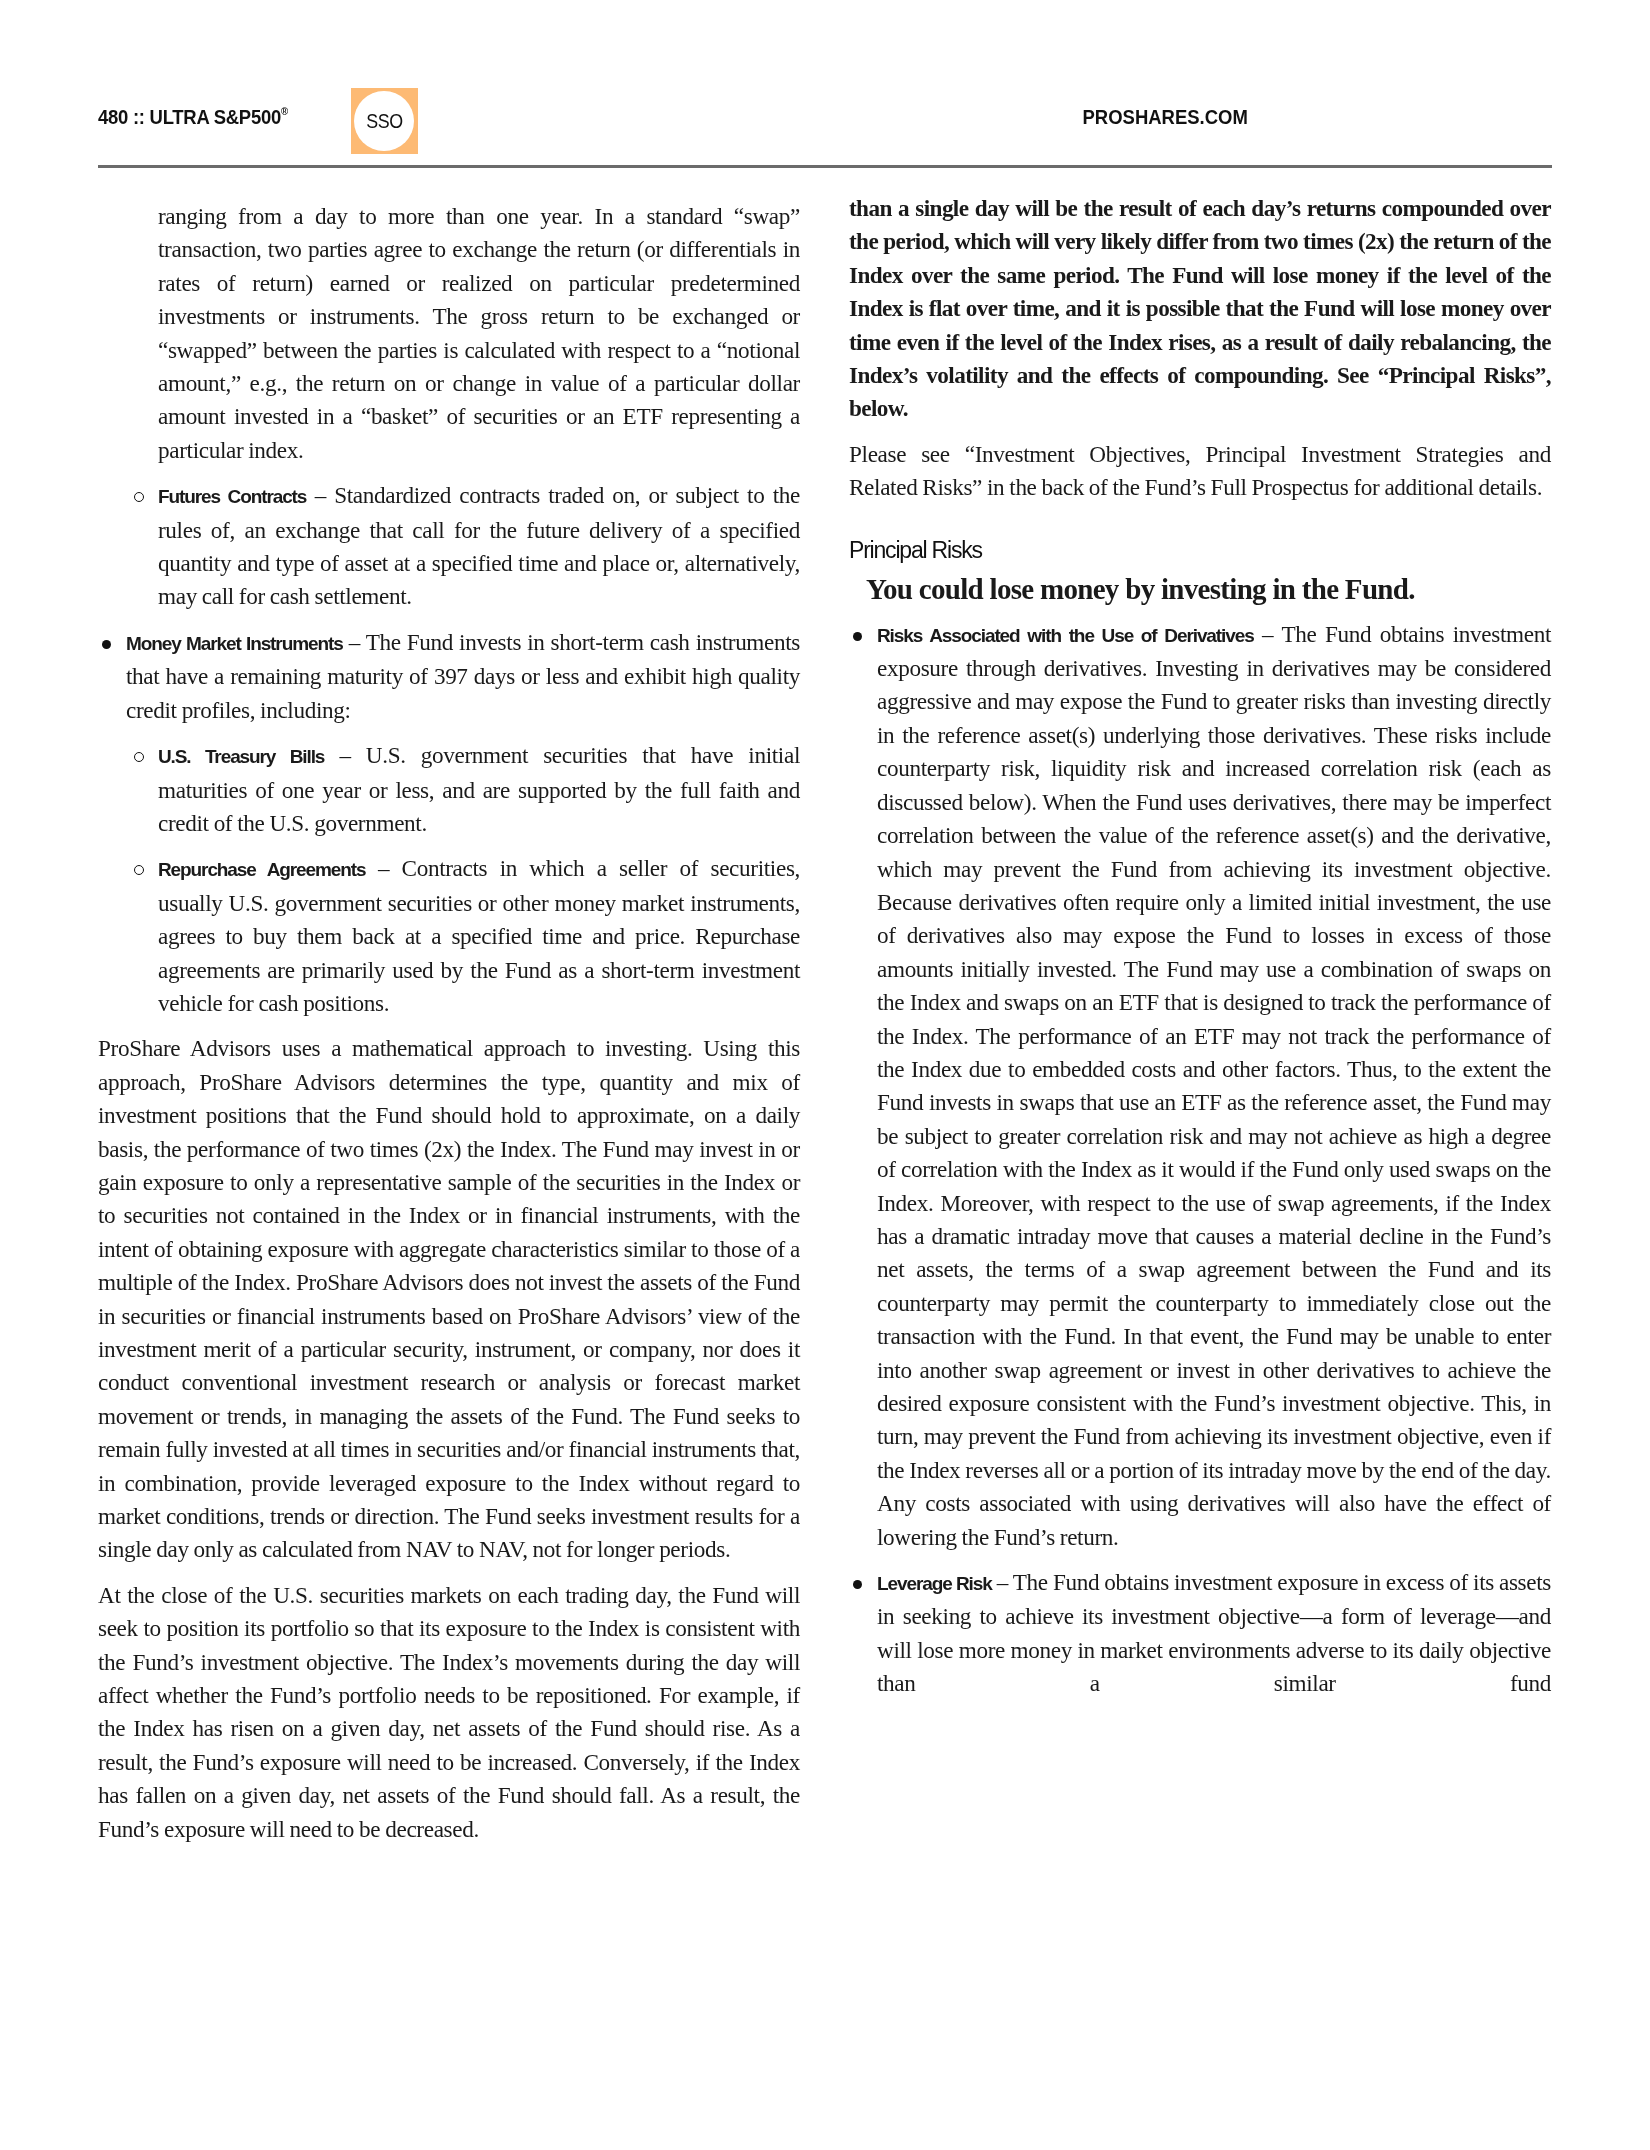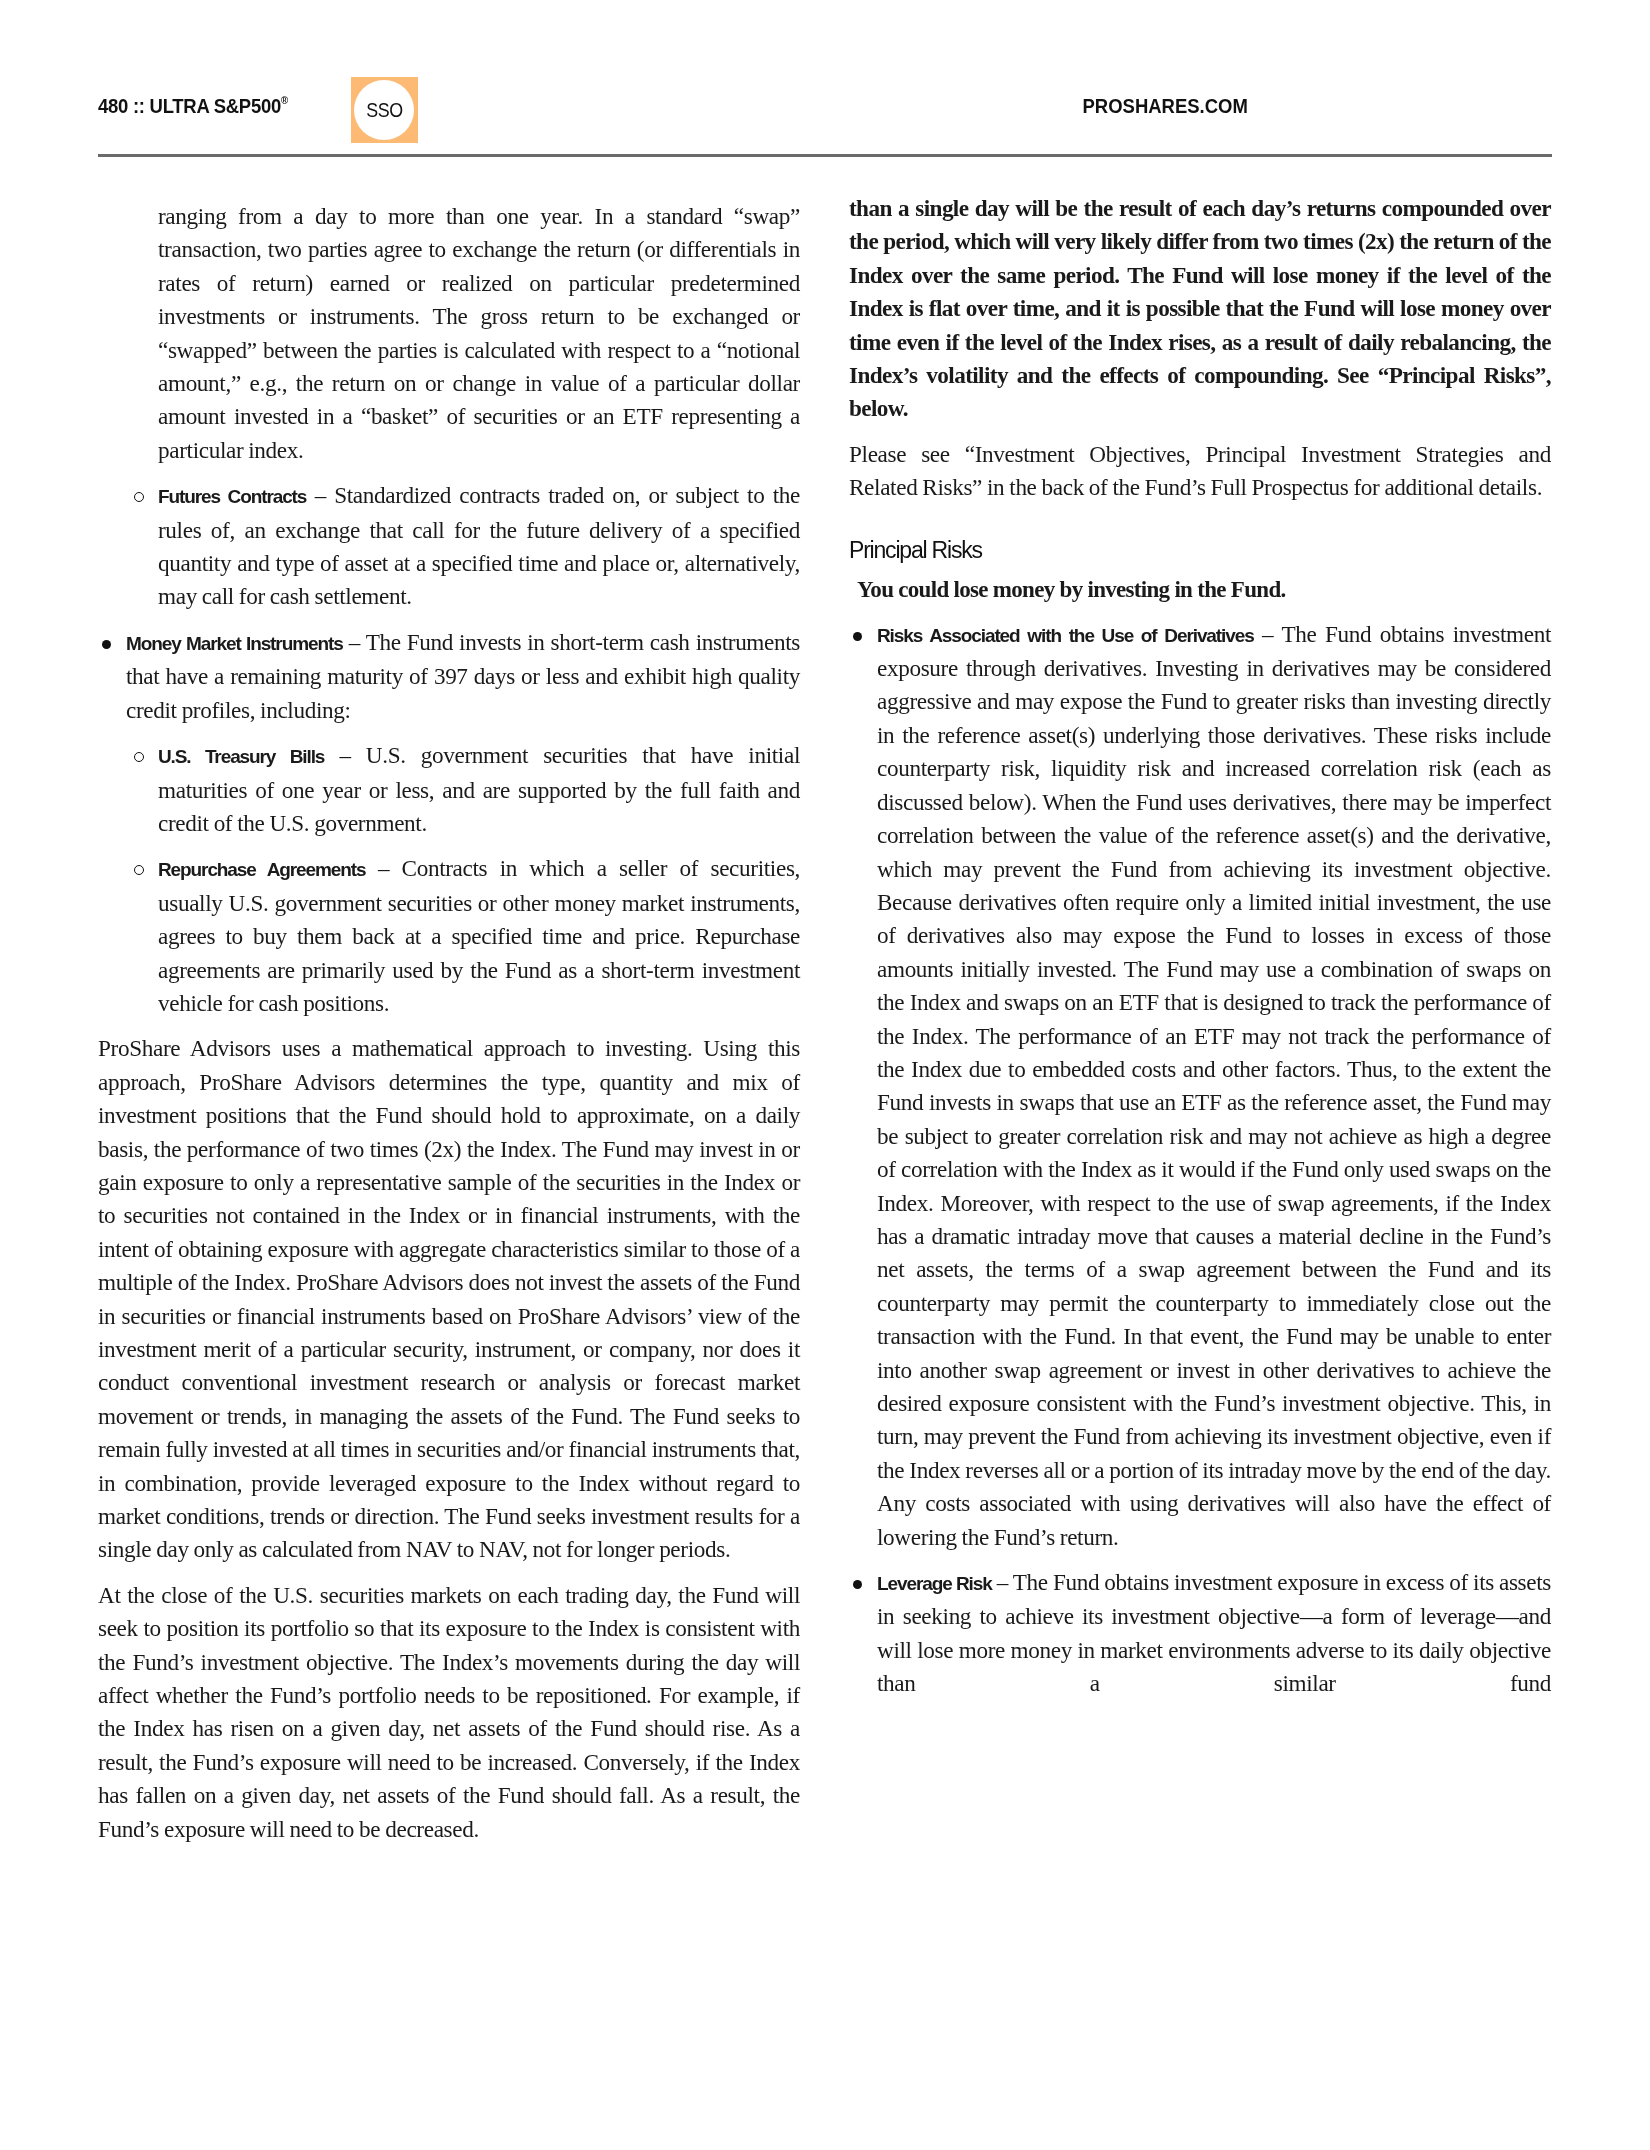--- a/index.html
+++ b/index.html
@@ -1,17 +1,17 @@
 <!DOCTYPE html>
 <html><head>
 <meta charset="utf-8">
 <style>
   html, body { margin: 0; padding: 0; background: #ffffff; }
   body { width: 1650px; height: 2150px; position: relative; overflow: hidden; color: #1a1a1a; }
-  .hdr { position: absolute; top: 4px; left: 0; width: 1346px; height: 160px; }
+  .hdr { position: absolute; top: 15px; left: 0; width: 1346px; height: 160px; }
   .hdr-left { position: absolute; left: 98px; top: 90px; font-family: "Liberation Sans", sans-serif; font-weight: bold; font-size: 21px; letter-spacing: -0.3px; transform: scaleX(0.88); transform-origin: left center; color: #111; white-space: nowrap; }
   .hdr-left sup { font-size: 11px; vertical-align: 9px; }
   .badge { position: absolute; left: 351px; top: 73px; width: 67px; height: 66px; background: #fdba74; }
   .badge-circle { position: absolute; left: 3px; top: 3px; width: 60px; height: 60px; border-radius: 50%; background: #fff; display: flex; align-items: center; justify-content: center; }
   .badge-text { font-family: "Liberation Sans", sans-serif; font-size: 21px; color: #111; transform: scaleX(0.85); letter-spacing: -0.5px; }
   .hdr-right { position: absolute; right: 98px; top: 90px; font-family: "Liberation Sans", sans-serif; font-weight: bold; font-size: 21px; transform: scaleX(0.88); transform-origin: right center; color: #111; white-space: nowrap; }
   .rule { position: absolute; left: 98px; top: 150px; width: 1454px; height: 3px; background: #6b6b6b; }
 
   .col { position: absolute; top: 192px; width: 702px; }
   .col-left { left: 98px; }
@@ -23,21 +23,21 @@
   .item { position: relative; margin: 0 0 12px 0; }
   .item.lvl1 { padding-left: 28px; }
   .item.lvl2 { padding-left: 60px; }
   .bullet-dot { position: absolute; top: 14px; width: 9px; height: 9px; border-radius: 50%; background: #111; }
   .lvl1 .bullet-dot { left: 4px; }
   .bullet-ring { position: absolute; top: 13px; width: 8px; height: 8px; border-radius: 50%; border: 1.6px solid #111; }
   .lvl2 .bullet-ring { left: 36px; }
   .label { font-family: "Liberation Sans", sans-serif; font-weight: bold; font-size: 19px; letter-spacing: -1.1px; word-spacing: 0px; }
   .item .p { margin: 0; }
   .heading { font-family: "Liberation Sans", sans-serif; font-size: 23px; font-weight: normal; letter-spacing: -1.2px; margin: 26px 0 4px 0; line-height: 38px; color: #111; }
-  .subhead { font-family: "Liberation Serif", serif; font-weight: bold; font-size: 23px; line-height: 33px; letter-spacing: -0.7px; margin: 0 0 12px 8px; }
+  .subhead { font-family: "Liberation Serif", serif; font-weight: bold; font-size: 29px; line-height: 33px; letter-spacing: -0.7px; margin: 0 0 12px 17px; }
 </style>
 </head>
 <body>
 
 <div class="hdr">
   <div class="hdr-left">
     <span>480</span>
     <span>::</span>
     <span>ULTRA S&amp;P500</span><sup>®</sup>
   </div>

